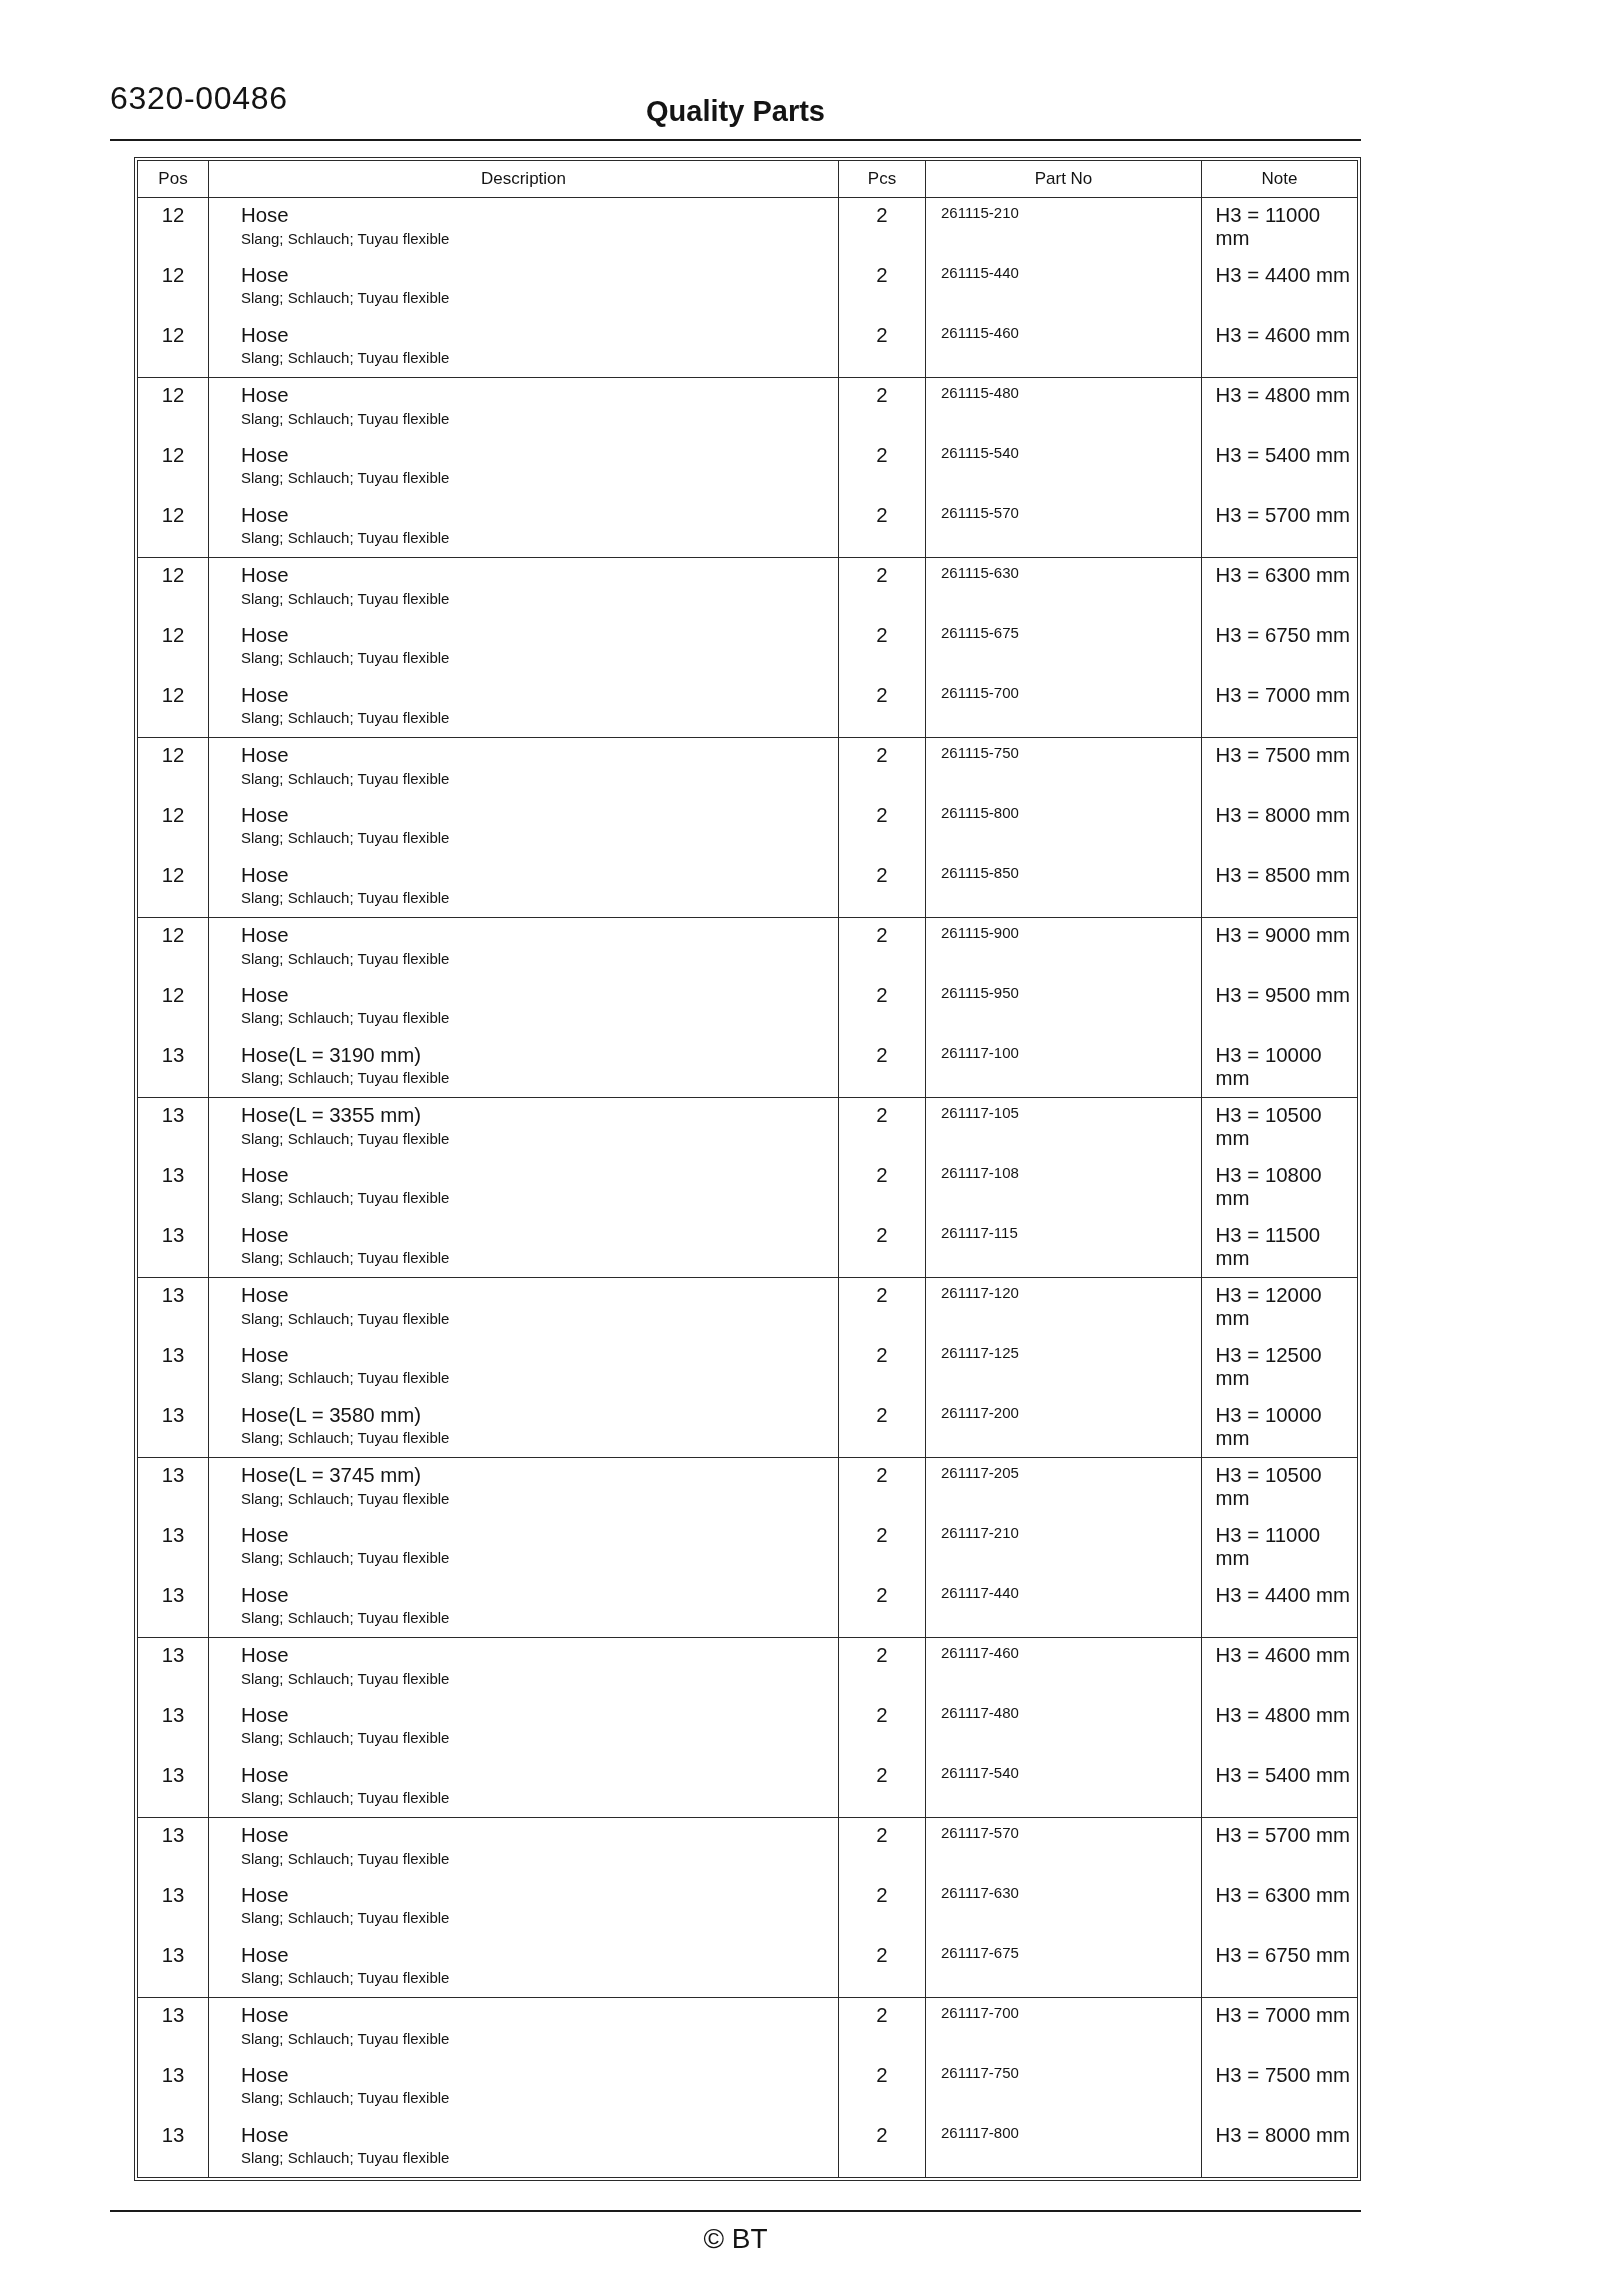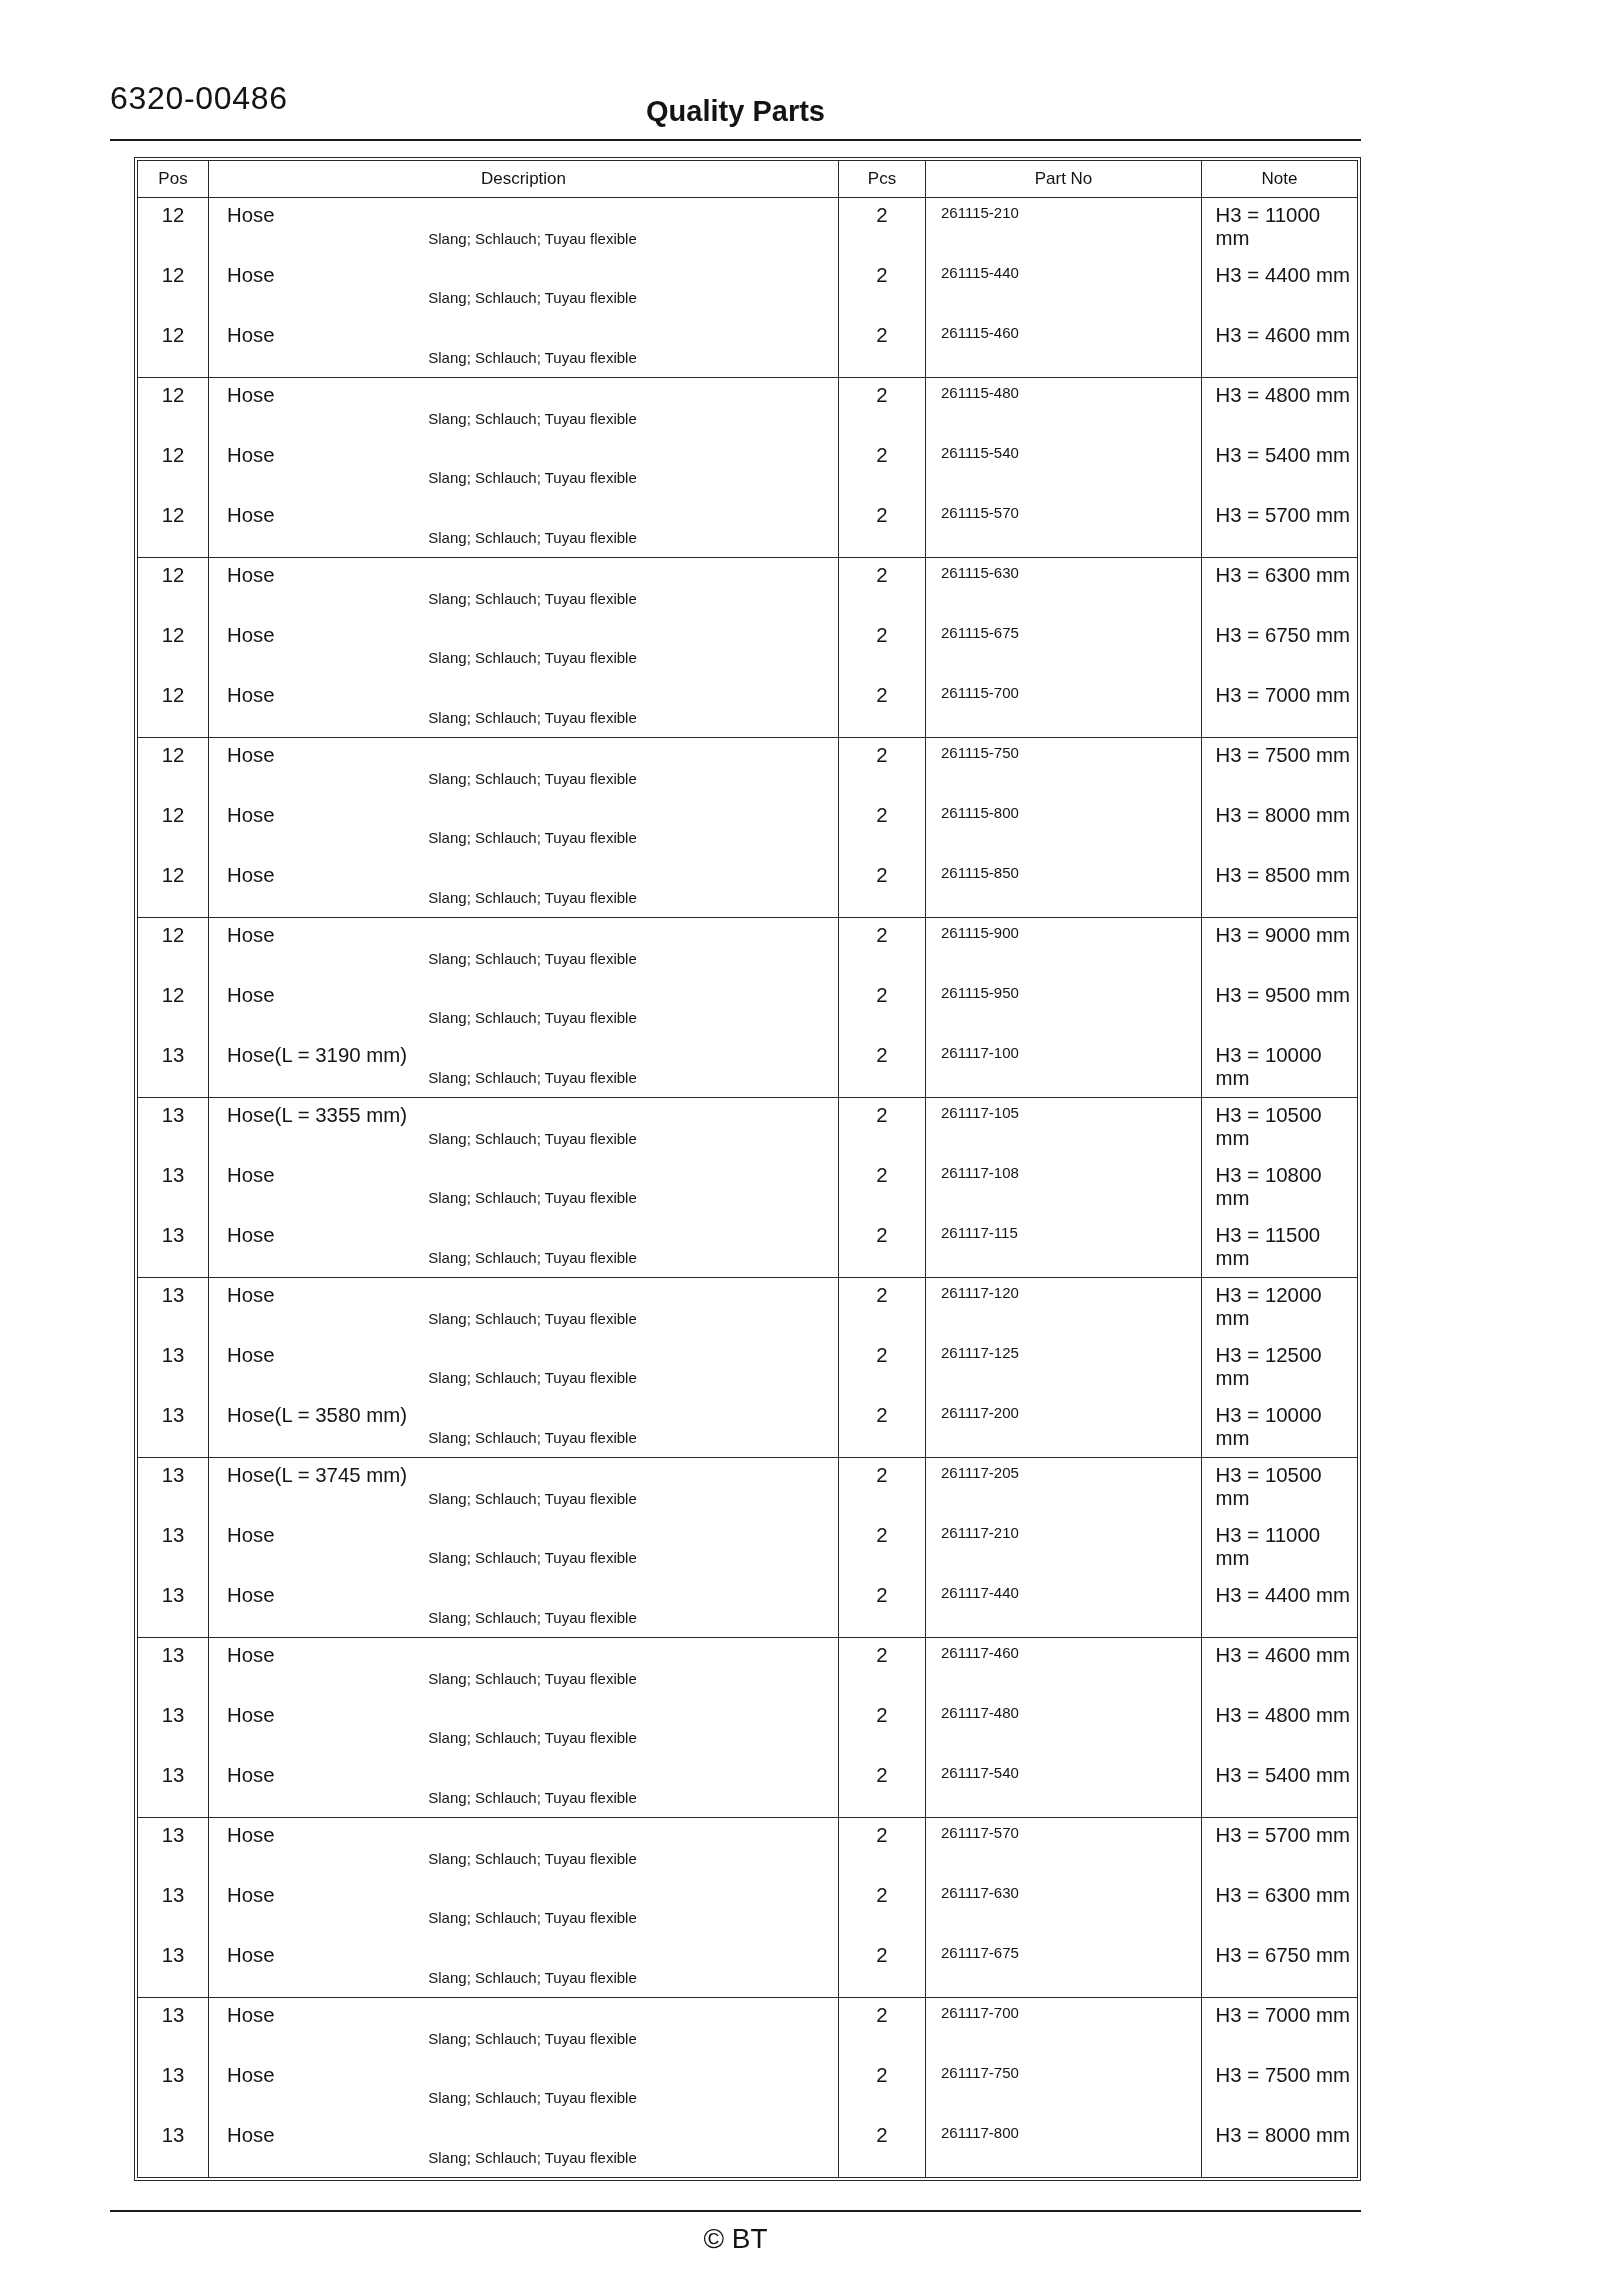--- a/index.html
+++ b/index.html
@@ -58,23 +58,23 @@
   th:last-child { border-right: none; }
   td {
     vertical-align: top;
     height: 60px;
     padding: 6.1px 0 0 0;
     border-right: 1.4px solid #2a2a2a;
   }
   td:last-child { border-right: none; }
   tr.group-start td { border-top: 1.4px solid #2a2a2a; }
   .c-pos  { text-align: center; font-size: 20.4px; }
-  .c-desc { padding-left: 18px; }
+  .c-desc { padding-left: 32px; }
   .desc-main { font-size: 20.4px; line-height: 23px; }
-  .desc-sub  { font-size: 15px; line-height: 17.7px; margin-top: 2.7px; text-align: center; }
+  .desc-sub  { font-size: 15px; line-height: 17.7px; margin-top: 2.7px; }
   .c-pcs  { text-align: center; font-size: 20.4px; }
   .c-part { padding-left: 15px; font-size: 15px; }
   .c-note { padding-left: 13.6px; font-size: 20.4px; }
   .footer-rule {
     border: none; border-top: 2px solid #1a1a1a;
     margin: 29px 0 0 0;
   }
   .footer-text {
     text-align: center; font-size: 28px; margin-top: 11px;
   }

